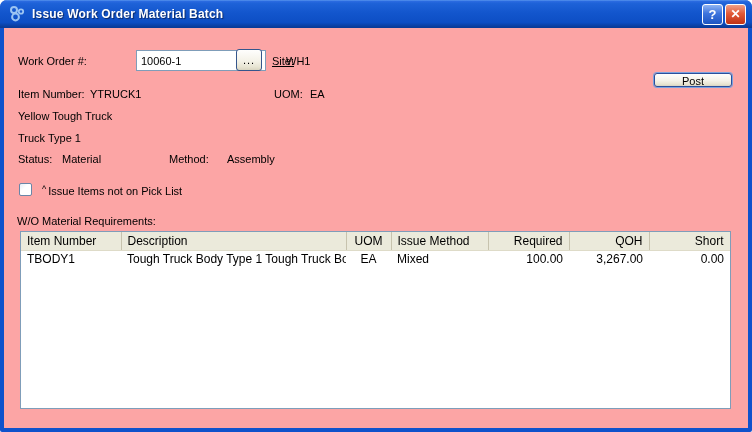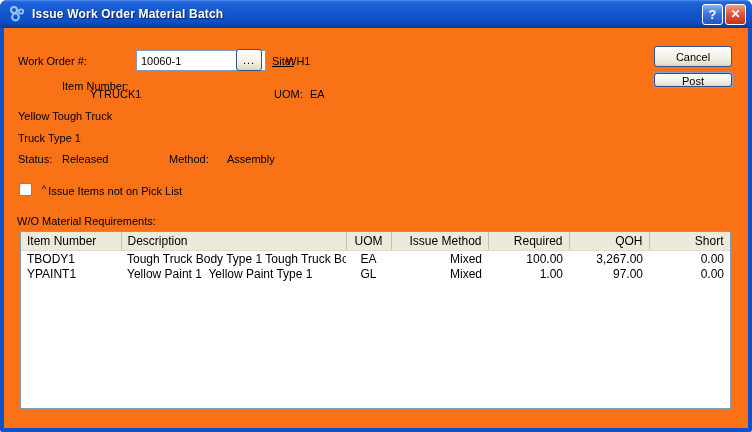--- a/index.html
+++ b/index.html
@@ -21,21 +21,21 @@
   .tb-buttons { position:absolute; right:6px; top:4px; display:flex; gap:2px; }
   .tb-btn {
     width:21px; height:21px; border:1px solid #fff; border-radius:3px;
     color:#fff; font-weight:bold; font-size:13px; line-height:19px; text-align:center;
     cursor:default; box-sizing:border-box;
   }
   .help-btn  { background:linear-gradient(180deg,#8fb4f2 0%,#3d74dd 45%,#1e55c2 100%); }
   .close-btn { background:linear-gradient(180deg,#f0a088 0%,#e25a38 45%,#c03214 100%); font-size:12px; }
   .client {
     position:absolute; left:4px; right:4px; top:28px; bottom:4px;
-    background:#f97316;
+    background:#fca5a5;
   }
   .lbl { position:absolute; font-size:11px; color:#000; white-space:nowrap; }
   .field {
     position:absolute; left:96px; top:22px; width:130px; height:21px;
     border:1px solid #7f9db9; background:#fff; font-family:"Liberation Sans",sans-serif;
     font-size:11px; padding:2px 4px; box-sizing:border-box;margin-left:36px;
   }
   .xp-btn {
     position:absolute; box-sizing:border-box;
     border:1px solid #35568c; border-radius:3px;
@@ -62,21 +62,21 @@
     height:18px; font-weight:normal; background:#ebeadb;
     border-right:1px solid #c7c3ae; border-bottom:1px solid #dedbc8;
     padding:0 6px; white-space:nowrap; overflow:hidden;
   }
   table.grid td {
     height:15px; padding:0 6px; white-space:pre; overflow:hidden;
   }
   .c-item   { width:100px; text-align:left; }
   .c-desc   { width:225px; text-align:left; }
   .c-uom    { width:45px;  text-align:center; }
-  .c-method { width:97px;  text-align:right;margin-left:8px; }
+  .c-method { width:97px;  text-align:left;margin-left:8px; }
   .c-req, .c-qoh, .c-short { width:81px; text-align:right; }
   .c-qoh { width:80px; }
   td.c-item { padding-left:8px; }
   td.red { color:#cc0000; }
 </style>
 </head>
 <body>
 
 <div class="window">
 
@@ -94,33 +94,32 @@
   </div>
 
   <div class="client">
 
     <span class="lbl" style="left:14px; top:27px;">Work Order #:</span>
     <input class="field" type="text" value="10060-1" style="">
     <button class="xp-btn lookup-btn">...</button>
     <span class="lbl" style="left:268px; top:27px;text-decoration:underline;">Site:</span>
     <span class="lbl" style="left:282px; top:27px;">WH1</span>
 
-    <button class="xp-btn cancel-btn">Cancel</button>
     <button class="xp-btn post-btn">Post</button>
 
-    <span class="lbl" style="left:14px;  top:52px;margin-left:44px;">Item Number:</span>
+    <span class="lbl" style="left:14px;  top:60px;">Item Number:</span>
     <span class="lbl" style="left:86px;  top:60px;">YTRUCK1</span>
     <span class="lbl" style="left:270px; top:60px;">UOM:</span>
     <span class="lbl" style="left:306px; top:60px;">EA</span>
 
     <span class="lbl" style="left:14px; top:82px;">Yellow Tough Truck</span>
     <span class="lbl" style="left:14px; top:104px;">Truck Type 1</span>
 
     <span class="lbl" style="left:14px;  top:125px;">Status:</span>
-    <span class="lbl" style="left:58px;  top:125px;">Released</span>
+    <span class="lbl" style="left:58px;  top:125px;">Material</span>
     <span class="lbl" style="left:165px; top:125px;">Method:</span>
     <span class="lbl" style="left:223px; top:125px;">Assembly</span>
 
     <div class="checkbox"></div>
     <span class="lbl" style="left:13px; top:187px;">W/O Material Requirements:</span>
 
     <span class="lbl" style="left:38px; top:156px;"><span class="cb-caret">^</span><span>Issue Items not on Pick List</span></span>
 
     <div class="grid-wrap">
       <table class="grid">
@@ -147,27 +146,18 @@
         <tbody>
             <tr>
     <td class="c-item">TBODY1</td>
     <td class="c-desc">Tough Truck Body Type 1 Tough Truck Body...</td>
     <td class="c-uom">EA</td>
     <td class="c-method">Mixed</td>
     <td class="c-req">100.00</td>
     <td class="c-qoh">3,267.00</td>
     <td class="c-short">0.00</td>
   </tr>
-            <tr>
-    <td class="c-item">YPAINT1</td>
-    <td class="c-desc">Yellow Paint 1  Yellow Paint Type 1</td>
-    <td class="c-uom">GL</td>
-    <td class="c-method">Mixed</td>
-    <td class="c-req">1.00</td>
-    <td class="c-qoh">97.00</td>
-    <td class="c-short">0.00</td>
-  </tr>
           </tbody>
       </table>
     </div>
 
   </div>
 </div>
 
 </body></html>

